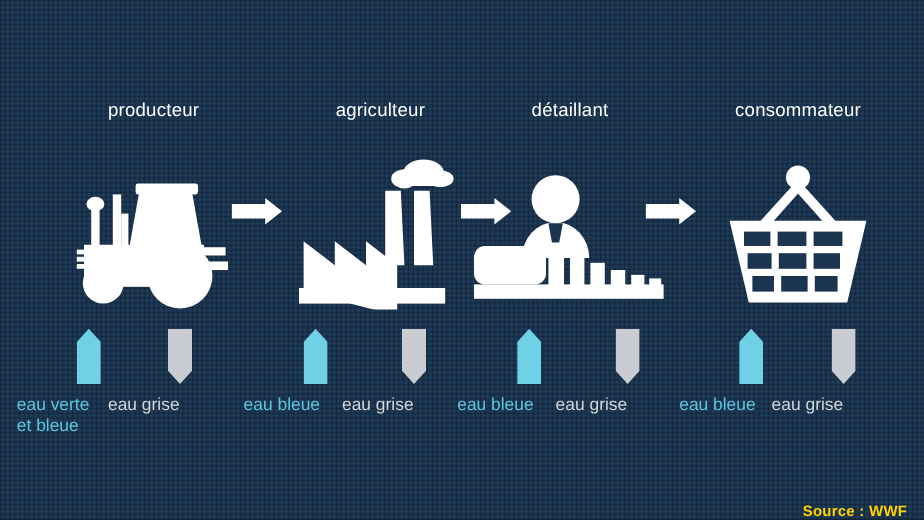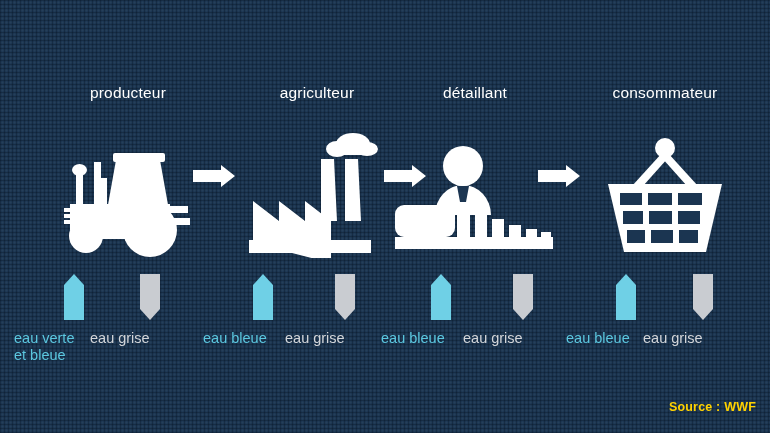--- a/index.html
+++ b/index.html
@@ -88,21 +88,21 @@
     line-height: 17px;
     white-space: pre-line;
   }
   .water-label.blue  { color: #5cc8e0; }
   .water-label.grey  { color: #d3d6da; }
 
   
   .source {
     position: absolute;
     right: 14px;
-    bottom: 19px;
+    bottom: 0;
     color: #ffd200;
     font-size: 12.5px;
     font-weight: bold;
     letter-spacing: 0.2px;
     text-align: center;
   }
 </style>
 </head>
 <body>
 

